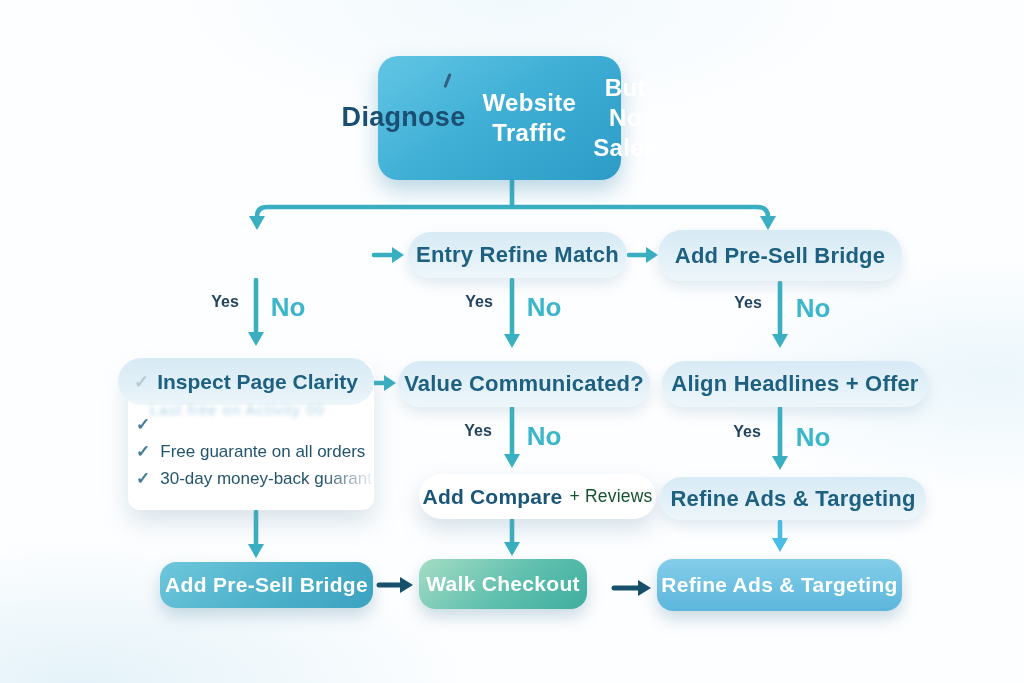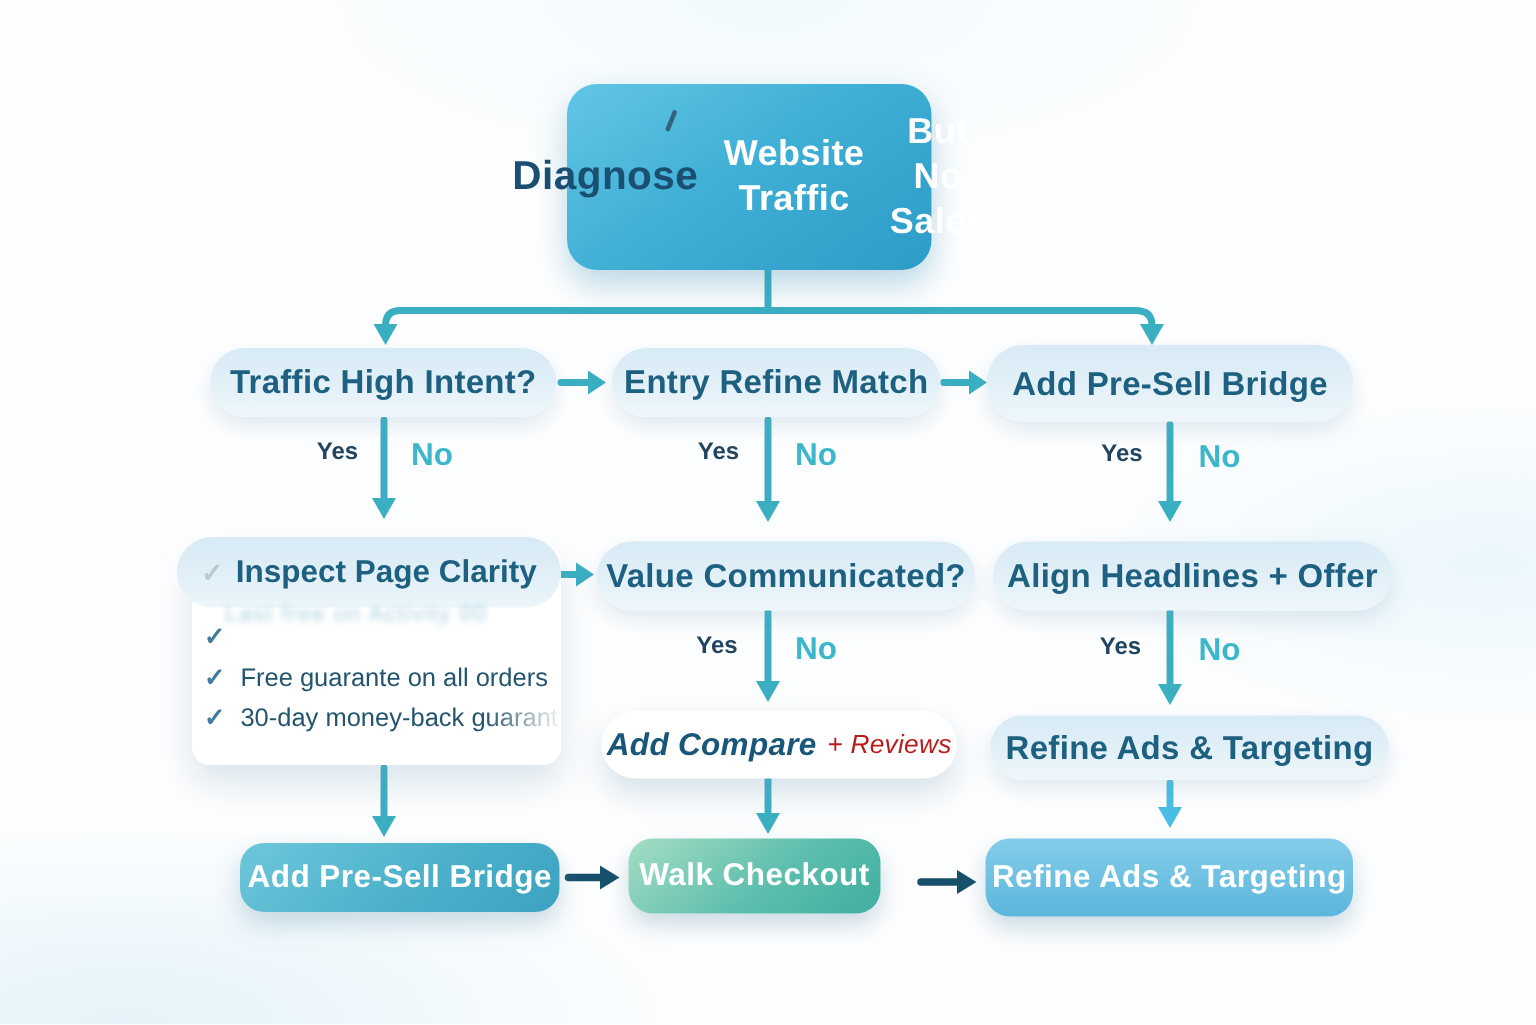--- a/index.html
+++ b/index.html
@@ -41,21 +41,21 @@
     color:#1d6080;font-size:22px;font-weight:700;letter-spacing:.2px;white-space:nowrap;
   }
   .pill.white{
     background:#ffffff;
     box-shadow:0 10px 22px rgba(110,150,175,.28);
   }
 
   
   .yes,.no{position:absolute;width:60px;text-align:center;white-space:nowrap;}
   .yes{color:#23445f;font-size:16px;font-weight:600;}
-  .no{color:#3cb6cb;font-size:21px;font-weight:700;}
+  .no{color:#3cb6cb;font-size:26px;font-weight:700;}
 
   
   .clarity-card{
     position:absolute;left:128px;top:362px;width:246px;height:148px;
     background:#ffffff;border-radius:12px;
     box-shadow:0 12px 24px rgba(110,150,175,.25);
   }
   .clarity-header{
     position:absolute;left:118px;top:358px;width:256px;height:47px;
     border-radius:24px;
@@ -75,21 +75,21 @@
     color:#24556e;font-size:17px;font-weight:500;white-space:nowrap;overflow:hidden;
   }
   .check-item .tick{color:#3f7d9a;font-size:17px;font-weight:700;flex:0 0 auto;}
   .fade-right{
     -webkit-mask-image:linear-gradient(90deg,#000 74%,transparent 98%);
     mask-image:linear-gradient(90deg,#000 74%,transparent 98%);
   }
 
   
   .compare-main{font-size:21px;font-weight:700;color:#1a567a;}
-  .compare-suffix{font-size:17.5px;font-weight:500;color:#b91c1c;margin-left:7px;}
+  .compare-suffix{font-size:17.5px;font-weight:500;color:#14532d;margin-left:7px;}
 
   
   .action{
     position:absolute;border-radius:16px;
     display:flex;align-items:center;justify-content:center;
     color:#ffffff;font-size:21px;font-weight:600;letter-spacing:.3px;white-space:nowrap;
     box-shadow:0 8px 16px rgba(90,140,165,.3);
   }
   .action.presell{background:linear-gradient(140deg,#6ec7db 0%,#4aafc9 60%,#3ba2c0 100%);}
   .action.walk{background:linear-gradient(140deg,#a5ddc4 0%,#5fbfae 55%,#3fae9f 100%);}
@@ -141,21 +141,20 @@
     </g>
   </svg>
 
   <div class="root-box">
     <span class="pen-mark"></span>
     <div class="root-heading">Diagnose</div>
     <div class="root-line">Website Traffic</div>
     <div class="root-line">But No Sales</div>
   </div>
 
-  <div class="pill" style="left:140px;top:232px;width:231px;height:46px;">Traffic High Intent?</div>
   <div class="pill" style="left:408px;top:232px;width:219px;height:46px;">Entry Refine Match</div>
   <div class="pill" style="left:658px;top:230px;width:244px;height:51px;">Add Pre-Sell Bridge</div>
 
   <div class="yes" style="left:195px;top:293px;">Yes</div>
   <div class="no" style="left:258px;top:292px;">No</div>
   <div class="yes" style="left:449px;top:293px;">Yes</div>
   <div class="no" style="left:514px;top:292px;">No</div>
   <div class="yes" style="left:718px;top:294px;">Yes</div>
   <div class="no" style="left:783px;top:293px;">No</div>
 
@@ -178,21 +177,21 @@
   </div>
 
   <div class="pill" style="left:662px;top:361px;width:266px;height:46px;">Align Headlines + Offer</div>
   <div class="pill" style="left:398px;top:361px;width:252px;height:46px;">Value Communicated?</div>
 
   <div class="yes" style="left:448px;top:422px;">Yes</div>
   <div class="no" style="left:514px;top:421px;">No</div>
   <div class="yes" style="left:717px;top:423px;">Yes</div>
   <div class="no" style="left:783px;top:422px;">No</div>
 
-  <div class="pill white" style="left:401px;top:474px;width:237px;height:45px;font-style:italic;">
+  <div class="pill white" style="left:419px;top:474px;width:237px;height:45px;">
     <span class="compare-main">Add Compare</span>
     <span class="compare-suffix">+ Reviews</span>
   </div>
   <div class="pill" style="left:660px;top:477px;width:266px;height:43px;">Refine Ads &amp; Targeting</div>
 
   <div class="action presell" style="left:160px;top:562px;width:213px;height:46px;">Add Pre-Sell Bridge</div>
   <div class="action walk" style="left:419px;top:559px;width:168px;height:50px;">Walk Checkout</div>
   <div class="action refine" style="left:657px;top:559px;width:245px;height:52px;">Refine Ads &amp; Targeting</div>
 
 </div>

